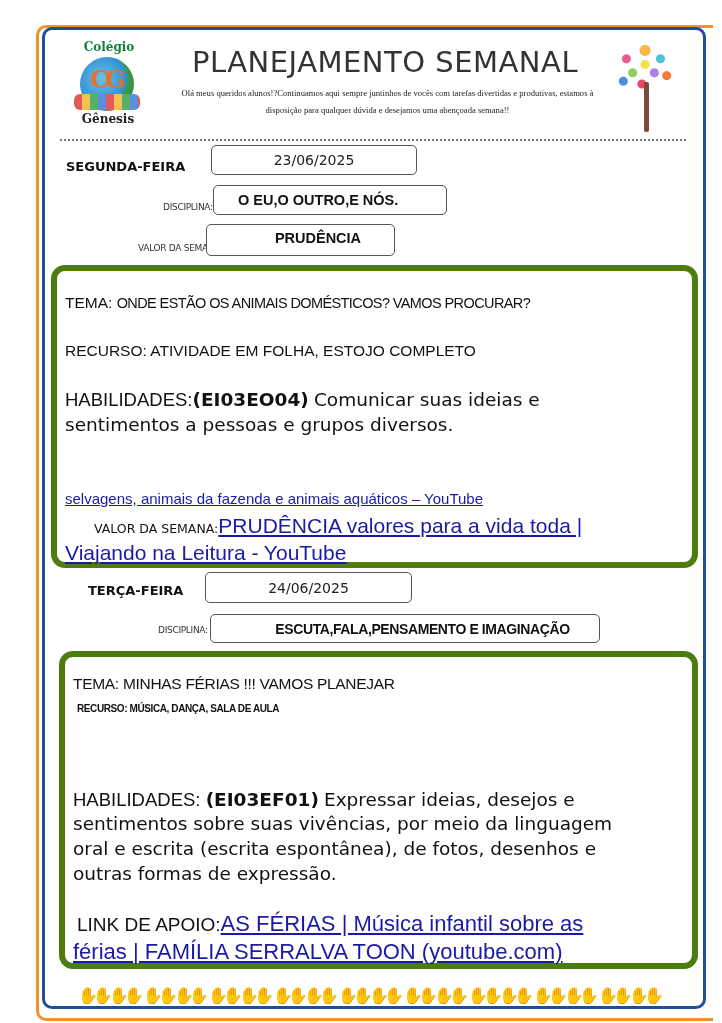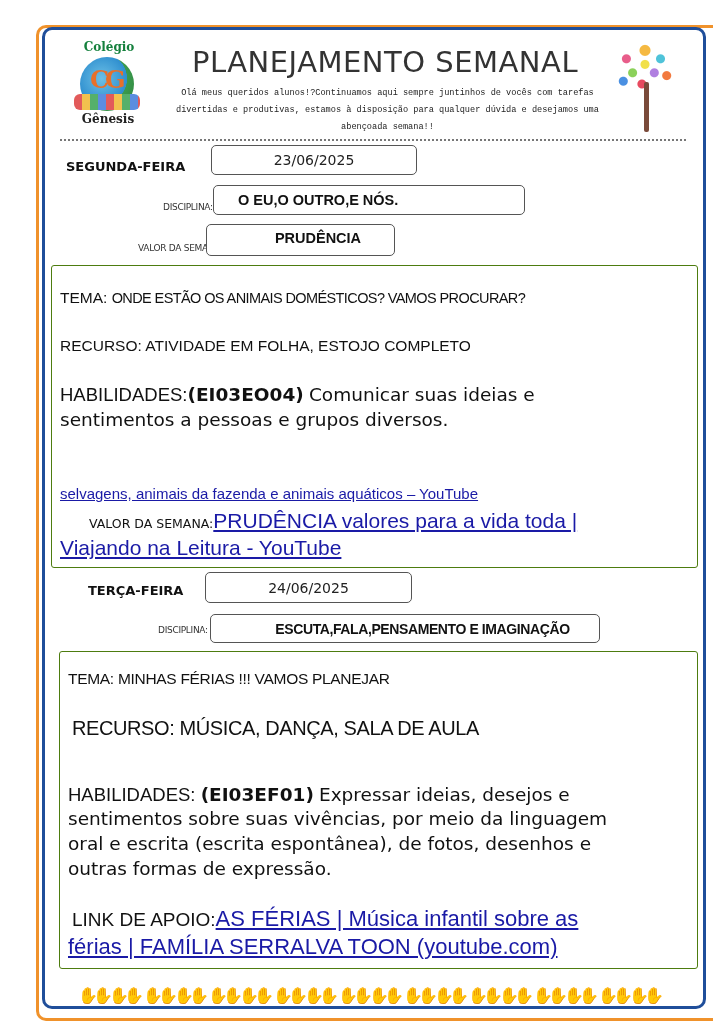--- a/index.html
+++ b/index.html
@@ -24,30 +24,30 @@
       radial-gradient(circle at 75% 30%, #4fc3d9 0 4px, transparent 5px),
       radial-gradient(circle at 30% 55%, #8bd15a 0 4px, transparent 5px),
       radial-gradient(circle at 65% 55%, #b07fe0 0 4px, transparent 5px),
       radial-gradient(circle at 85% 60%, #f27a3f 0 4px, transparent 5px),
       radial-gradient(circle at 15% 70%, #4a90e2 0 4px, transparent 5px),
       radial-gradient(circle at 50% 40%, #f1e04a 0 4px, transparent 5px),
       radial-gradient(circle at 45% 75%, #e84a5f 0 4px, transparent 5px);
   }
 
   .title { position:absolute; left:180px; top:45px; width:410px; text-align:center; font-family:"DejaVu Sans", sans-serif; font-size:29px; font-weight:normal; color:#333; letter-spacing:0.5px; }
-  .intro { position:absolute; left:175px; top:85px; width:425px; text-align:center; font-family:Liberation Mono, monospace; font-size:8.6px; line-height:17px; color:#222; }
+  .intro { position:absolute; left:175px; top:85px; width:425px; text-align:center; font-family:Liberation Serif, serif; font-size:8.6px; line-height:17px; color:#222; }
   .dots { position:absolute; left:60px; top:139px; width:626px; border-top:2px dotted #777; }
 
   .day-label { position:absolute; font-family:"DejaVu Sans", sans-serif; font-weight:bold; font-size:13px; color:#111; }
   .small-label { position:absolute; font-family:"DejaVu Sans", sans-serif; font-size:9px; color:#333; letter-spacing:-0.3px;margin-left:28px; }
   .pill { position:absolute; border:1px solid #555; border-radius:5px; background:#fff; box-sizing:border-box; display:flex; align-items:center; justify-content:center; }
   .pill.date { font-family:"DejaVu Sans", sans-serif; font-size:14px; color:#222; }
   .pill.bold { font-family:"Liberation Sans", sans-serif; font-weight:bold; font-size:14.5px; color:#111;padding-left:35px; }
 
-  .box { position:absolute; border:1px solid #4d7c0f; background:#fff; box-sizing:border-box; border-radius:3px; }
+  .box { position:absolute; border:6px solid #4d7c0f; background:#fff; box-sizing:border-box; border-radius:14px; }
   .line { position:absolute; left:8px; white-space:nowrap; }
   .arial-cond { font-family:"Liberation Sans", sans-serif; }
   .sans { font-family:"DejaVu Sans", sans-serif; }
   a.link { color:#1a1aa6; text-decoration:underline; font-family:"Liberation Sans", sans-serif; }
 
   .hands { position:absolute; left:78px; top:985px; width:590px; height:22px; display:flex; gap:0; }
   .hand { font-size:16px; line-height:22px; width:15.5px; text-align:center; }
 </style>
 </head>
 <body>
@@ -70,21 +70,21 @@
   <div class="crown"></div>
   <div class="trunk"></div>
 </div>
 
 <div class="dots"></div>
 
 <div class="day-label" style="left:66px; top:159px;">SEGUNDA-FEIRA</div>
 <div class="pill date" style="left:211px; top:145px; width:206px; height:30px;">23/06/2025</div>
 
 <div class="small-label" style="left:135px; top:202px;">DISCIPLINA:</div>
-<div class="pill bold" style="left:213px; top:185px; width:312px; height:30px; justify-content:flex-start; padding-left:24px;">O EU,O OUTRO,E NÓS.</div>
+<div class="pill bold" style="left:213px; top:185px; width:234px; height:30px; justify-content:flex-start; padding-left:24px;">O EU,O OUTRO,E NÓS.</div>
 
 <div class="small-label" style="left:110px; top:243px;">VALOR DA SEMANA</div>
 <div class="pill bold" style="left:206px; top:224px; width:189px; height:32px; align-items:flex-start; padding-top:5px;">PRUDÊNCIA</div>
 
 <div class="box" style="left:51px; top:265px; width:647px; height:303px;">
   <div class="line arial-cond" style="top:23px; font-size:15.5px;">
     <span>TEMA:</span>
     <span style="font-size:14.5px; letter-spacing:-0.6px;">ONDE ESTÃO OS ANIMAIS DOMÉSTICOS? VAMOS PROCURAR?</span>
   </div>
   <div class="line arial-cond" style="top:71px; font-size:15.5px;">
@@ -111,21 +111,21 @@
 <div class="pill date" style="left:205px; top:572px; width:207px; height:31px;">24/06/2025</div>
 
 <div class="small-label" style="left:130px; top:625px;">DISCIPLINA:</div>
 <div class="pill bold" style="left:210px; top:614px; width:390px; height:29px; font-size:14px; letter-spacing:-0.4px;">ESCUTA,FALA,PENSAMENTO E IMAGINAÇÃO</div>
 
 <div class="box" style="left:59px; top:651px; width:639px; height:318px;">
   <div class="line arial-cond" style="top:18px; font-size:15.5px; letter-spacing:-0.3px;">
     <span>TEMA:</span>
     <span>MINHAS  FÉRIAS !!! VAMOS  PLANEJAR</span>
   </div>
-  <div class="line arial-cond" style="top:65px; left:12px; font-size:20px; letter-spacing:-0.4px;">
+  <div class="line arial-cond" style="top:46px; left:12px; font-size:10px; letter-spacing:-0.4px;font-weight:bold;">
     <span>RECURSO:</span>
     <span>MÚSICA, DANÇA, SALA DE AULA</span>
   </div>
   <div class="line" style="top:132px; font-size:18.5px;">
     <span class="arial-cond">HABILIDADES:</span>
     <b class="sans">(EI03EF01)</b>
     <span class="sans">Expressar ideias, desejos e</span>
   </div>
   <div class="line sans" style="top:156px; font-size:18.5px;">sentimentos sobre suas vivências, por meio da linguagem</div>
   <div class="line sans" style="top:206px; font-size:18.5px;">outras formas de expressão.</div>

